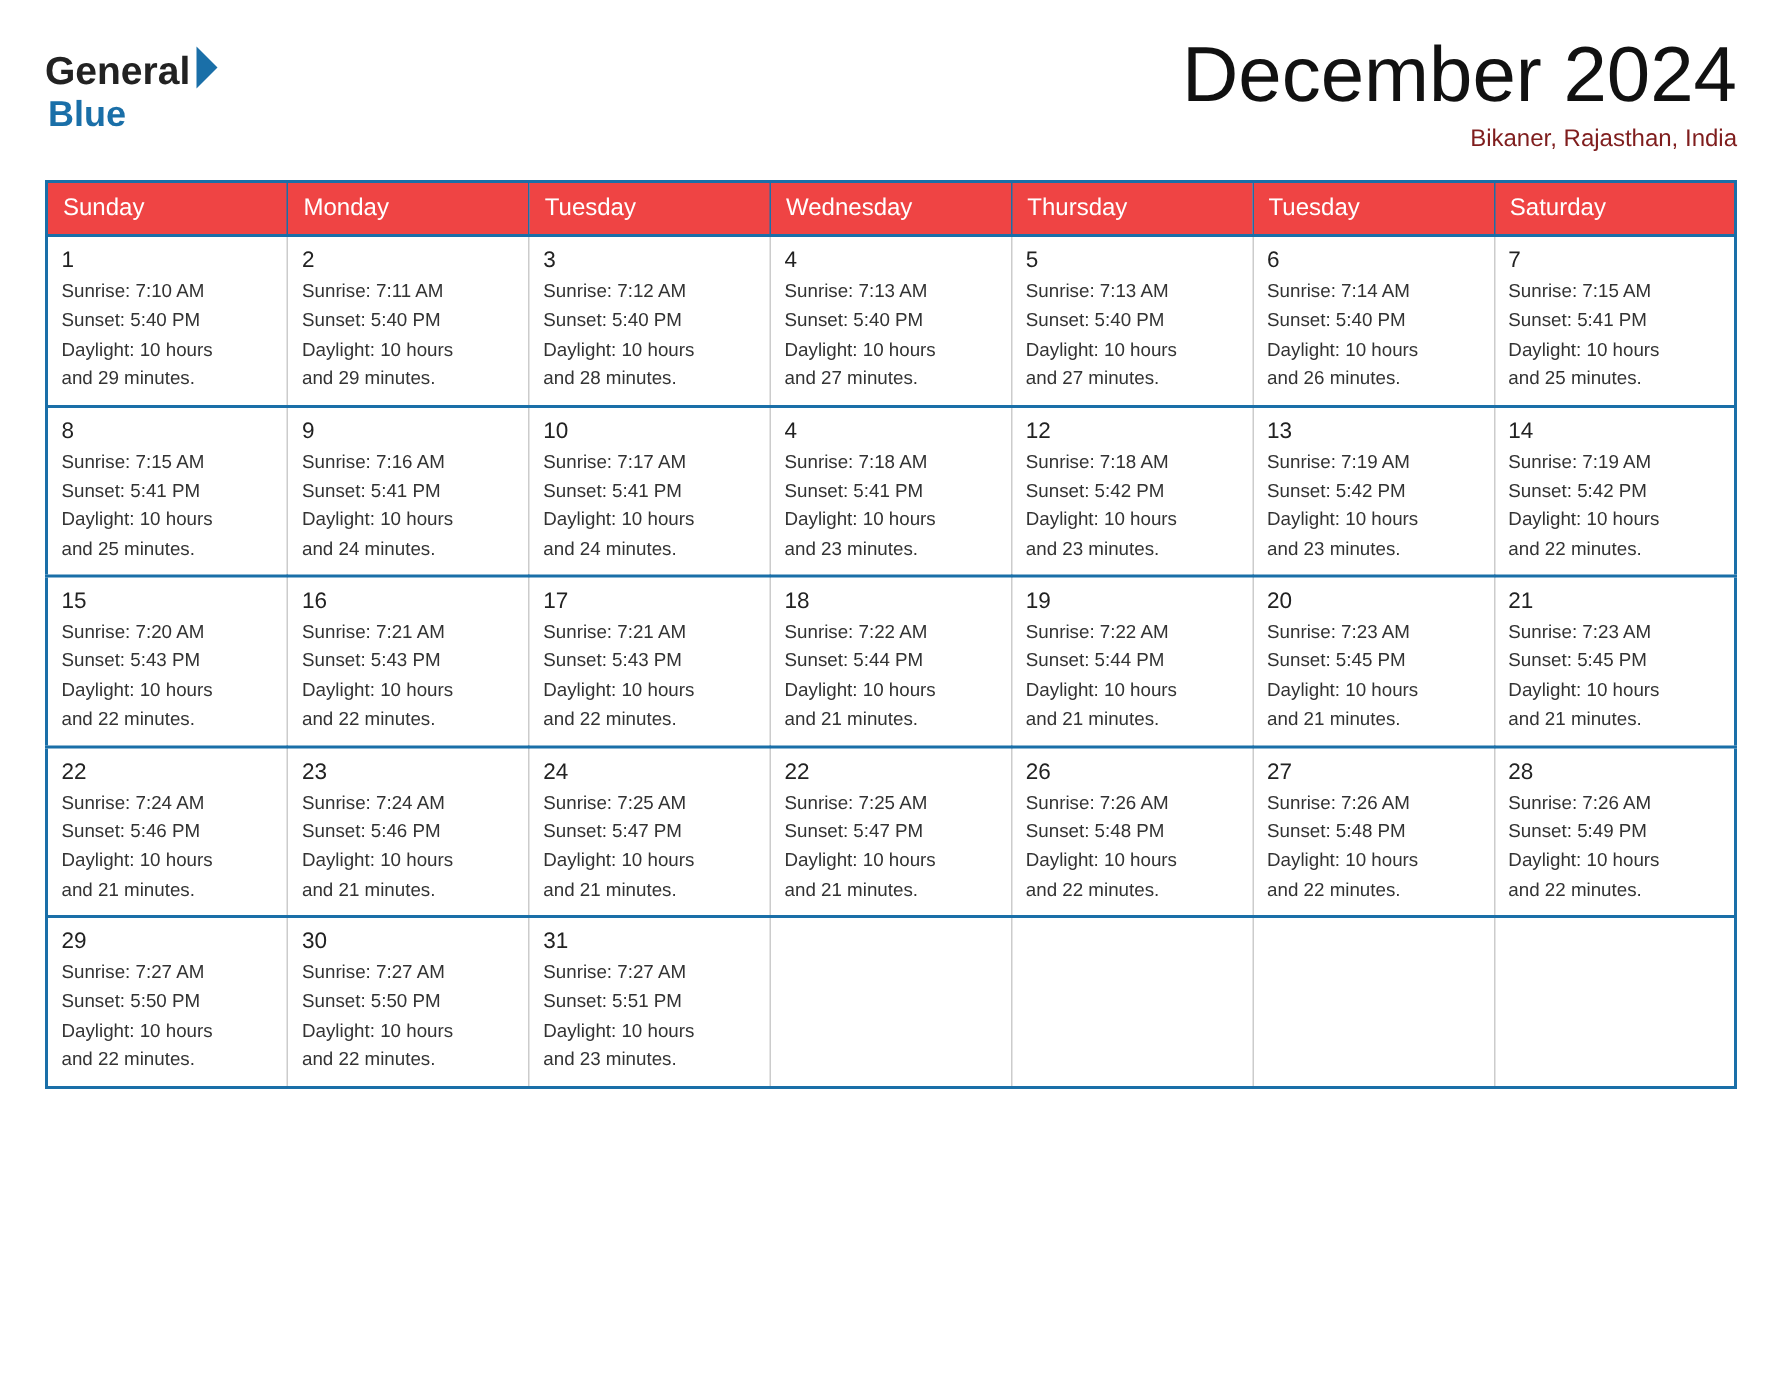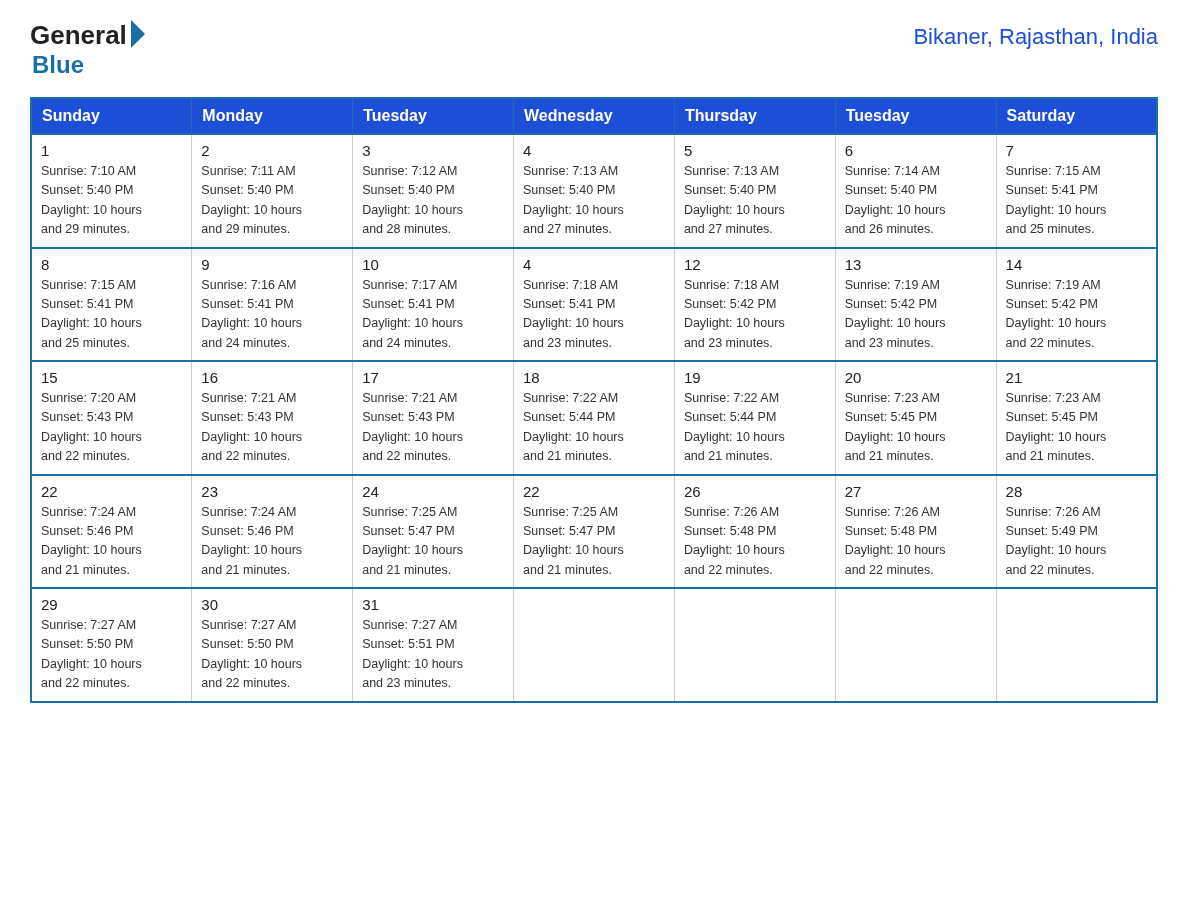--- a/index.html
+++ b/index.html
@@ -6,21 +6,21 @@
     body {
       font-family: Arial, sans-serif;
       background: #fff;
       padding: 20px 30px;
       width: 1188px;
       min-height: 918px;
     }
     .header {
       display: flex;
       justify-content: space-between;
-      align-items: flex-start;
+      align-items: center;
       margin-bottom: 18px;
     }
     .logo {
       display: flex;
       flex-direction: column;
       align-items: flex-start;
     }
     .logo-top {
       display: flex;
       align-items: center;
@@ -47,34 +47,34 @@
     }
     .title-block {
       text-align: right;
     }
     .month-title {
       font-size: 52px;
       font-weight: normal;
       color: #111;
     }
     .location-title {
-      font-size: 22px;
-      color: #1d4ed8;
+      font-size: 16px;
+      color: #7f1d1d;
       margin-top: 4px;
     }
     .calendar {
       width: 100%;
       border-collapse: collapse;
       border: 2px solid #1a6fa8;
     }
     .calendar th {
-      background-color: #1d4ed8;
+      background-color: #ef4444;
       color: #fff;
       font-size: 16px;
-      font-weight: bold;
+      font-weight: normal;
       padding: 8px 10px;
       text-align: left;
       border: 1px solid #1a6fa8;
     }
     .calendar td {
       vertical-align: top;
       padding: 7px 9px;
       border: 1px solid #ccc;
       font-size: 12.5px;
       color: #333;
@@ -110,20 +110,21 @@
   <div class="logo">
     <div class="logo-top">
       <span class="logo-general">General</span>
       <div class="logo-arrow"></div>
     </div>
     <div class="logo-line2">
       <span class="logo-blue">Blue</span>
     </div>
   </div>
   <div class="title-block">
+    <div class="month-title">December 2024</div>
     <div class="location-title">Bikaner, Rajasthan, India</div>
   </div>
 </div>
 
 <table class="calendar">
   <thead>
     <tr>
     <th>Sunday</th>
         <th>Monday</th>
         <th>Tuesday</th>

